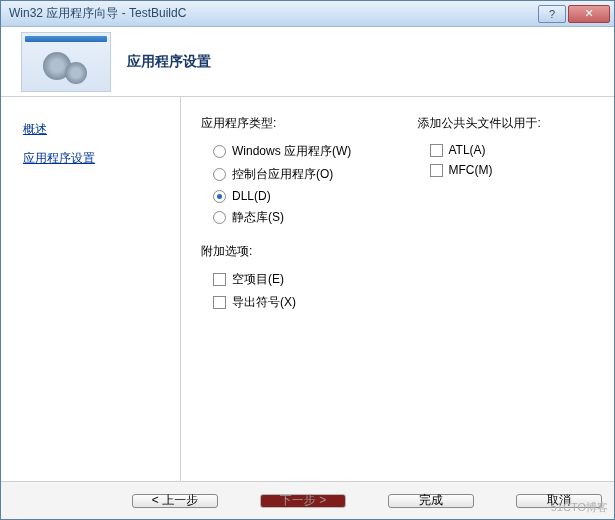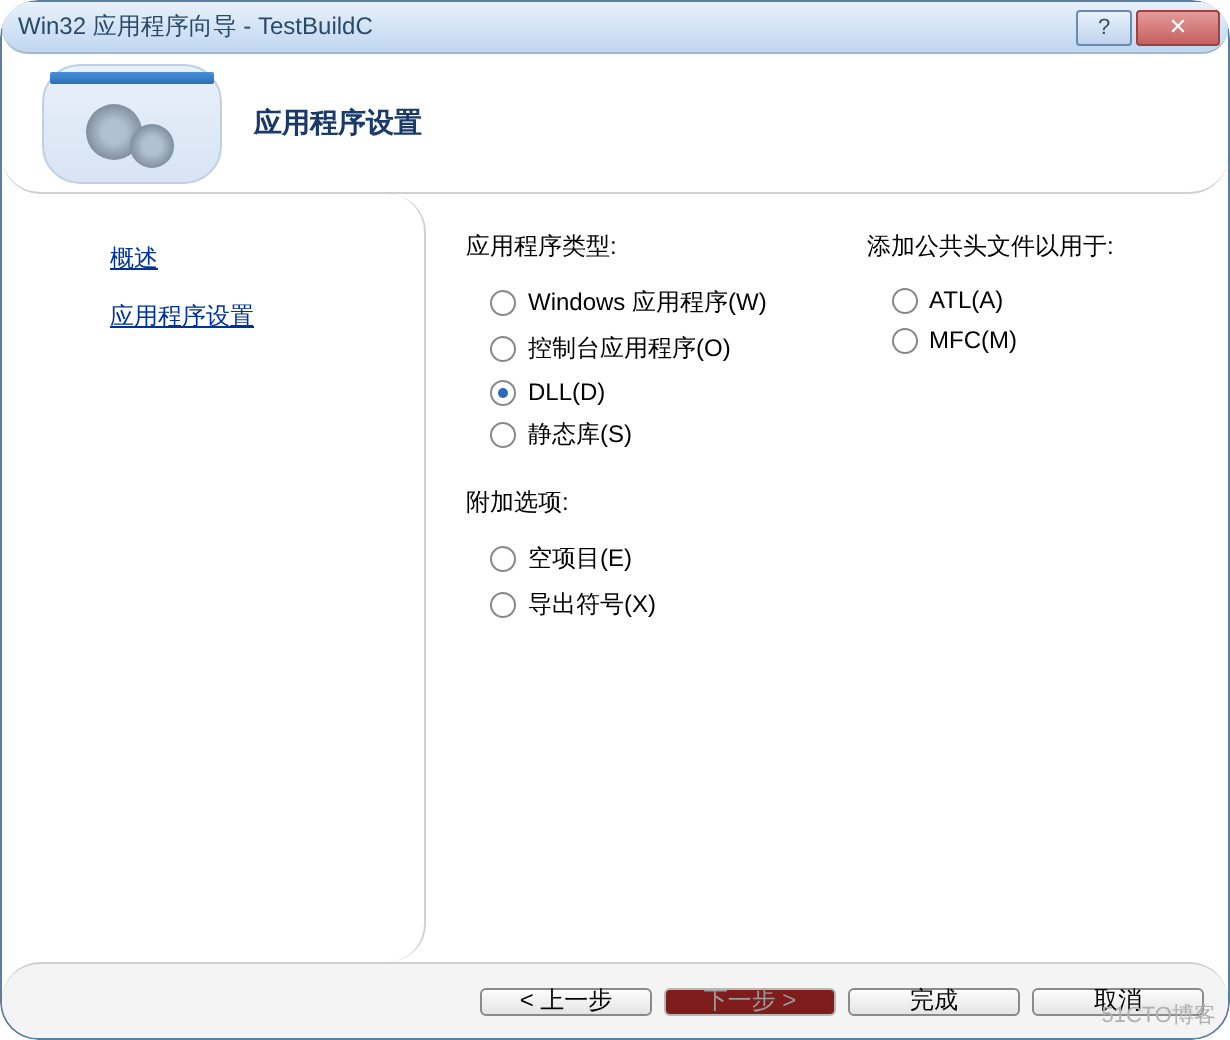--- a/index.html
+++ b/index.html
@@ -1,48 +1,48 @@
 <!DOCTYPE html>
 <html><head>
 <meta charset="utf-8">
 <style>
-* { box-sizing: border-box; margin: 0; padding: 0; border-radius: 19px; }
+* { box-sizing: border-box; margin: 0; padding: 0; }
 body { font-family: "Microsoft YaHei", SimSun, Tahoma, sans-serif; font-size: 12px; color: #000; background: #fff; }
 .window { width: 615px; height: 520px; border: 1px solid #5a7fa0; background: #fff; position: relative; }
 .titlebar { height: 26px; background: linear-gradient(to bottom, #e8f1fb 0%, #d4e4f6 50%, #bfd6ef 100%); border-bottom: 1px solid #a0b8d0; display: flex; align-items: center; padding: 0 4px 0 8px; color: #2a4a6a; }
 .titlebar .title-text { flex: 1; font-size: 12px; }
 .title-buttons { display: flex; gap: 2px; }
 .title-btn { width: 30px; height: 18px; border: 1px solid #6a8ab0; background: linear-gradient(to bottom, #e8f1fb, #c0d4ec); border-radius: 2px; display: flex; align-items: center; justify-content: center; font-size: 11px; color: #304a60; }
 .title-btn.close { background: linear-gradient(to bottom, #e49a9a, #c56060); color: #fff; border-color: #a04040; width: 42px; }
 .title-btn.help { width: 28px; }
 .header { height: 70px; background: #fff; border-bottom: 1px solid #d0d0d0; display: flex; align-items: center; padding: 0 20px; gap: 16px; }
 .header-icon { width: 90px; height: 60px; background: linear-gradient(to bottom, #e8f0fa 0%, #d8e4f4 100%); border: 1px solid #c0d0e0; position: relative; display: flex; align-items: center; justify-content: center; }
 .header-icon .bar { position: absolute; top: 3px; left: 3px; right: 3px; height: 6px; background: linear-gradient(to bottom, #4a90d9, #2a70b9); border-radius: 1px; }
 .gears { position: relative; width: 50px; height: 40px; top: 4px; }
 .gear { position: absolute; border-radius: 50%; background: radial-gradient(circle, #b0c0d0 30%, #8090a0 70%); }
 .gear.g1 { width: 28px; height: 28px; left: 2px; top: 6px; }
 .gear.g2 { width: 22px; height: 22px; left: 24px; top: 16px; }
 .header-title { font-size: 14px; color: #1a3a6a; font-weight: bold; }
 .body { display: flex; height: 384px; }
-.sidebar { width: 180px; border-right: 1px solid #d0d0d0; padding: 18px 0 0 22px; margin-left: 32px; }
+.sidebar { width: 180px; border-right: 1px solid #d0d0d0; padding: 18px 0 0 22px; }
 .nav-item { padding: 6px 0; color: #003399; cursor: pointer; text-decoration: underline; }
 .content { flex: 1; padding: 18px 20px; display: flex; gap: 40px; }
 .col { flex: 1; }
 .group-label { margin-bottom: 8px; color: #000; }
 .option-list { margin-left: 12px; margin-bottom: 14px; }
 .opt { display: flex; align-items: center; gap: 6px; padding: 3px 0; }
 .radio, .checkbox { width: 13px; height: 13px; border: 1px solid #888; background: #fff; display: inline-flex; align-items: center; justify-content: center; flex-shrink: 0; }
 .radio { border-radius: 50%; }
 .radio.selected::after { content: ""; width: 5px; height: 5px; background: #2a6ab8; border-radius: 50%; display: block; }
 .checkbox.checked::after { content: "✓"; font-size: 10px; color: #2a6ab8; line-height: 1; }
 .opt.disabled { color: #888; }
 .opt.disabled .checkbox { border-color: #b0b0b0; background: #f4f4f4; }
 .opt.disabled .checkbox.checked::after { color: #808080; }
 .footer { height: 38px; border-top: 1px solid #d0d0d0; display: flex; align-items: center; justify-content: flex-end; padding: 0 12px; gap: 6px; background: #f4f4f4; }
-.btn { min-width: 86px; height: 14px; border: 1px solid #8a8a8a; background: linear-gradient(to bottom, #fdfdfd, #e4e4e4); border-radius: 3px; font-size: 12px; display: flex; align-items: center; justify-content: center; cursor: pointer; color: #000; }
+.btn { min-width: 86px; height: 14px; border: 1px solid #8a8a8a; background: linear-gradient(to bottom, #fdfdfd, #e4e4e4); border-radius: 3px; font-size: 12px; display: flex; align-items: center; justify-content: center; cursor: pointer; color: #000; margin-left: 36px; }
 .btn.disabled { color: #9a9a9a; border-color: #b8b8b8; background: #7f1d1d; cursor: default; }
 .watermark { position: absolute; right: 6px; bottom: 4px; font-size: 11px; color: #b0b0b0; pointer-events: none; }
 </style>
 </head>
 <body>
 
 <div class="window">
 
   <div class="titlebar">
     <span class="title-text">Win32 应用程序向导 - TestBuildC</span>

